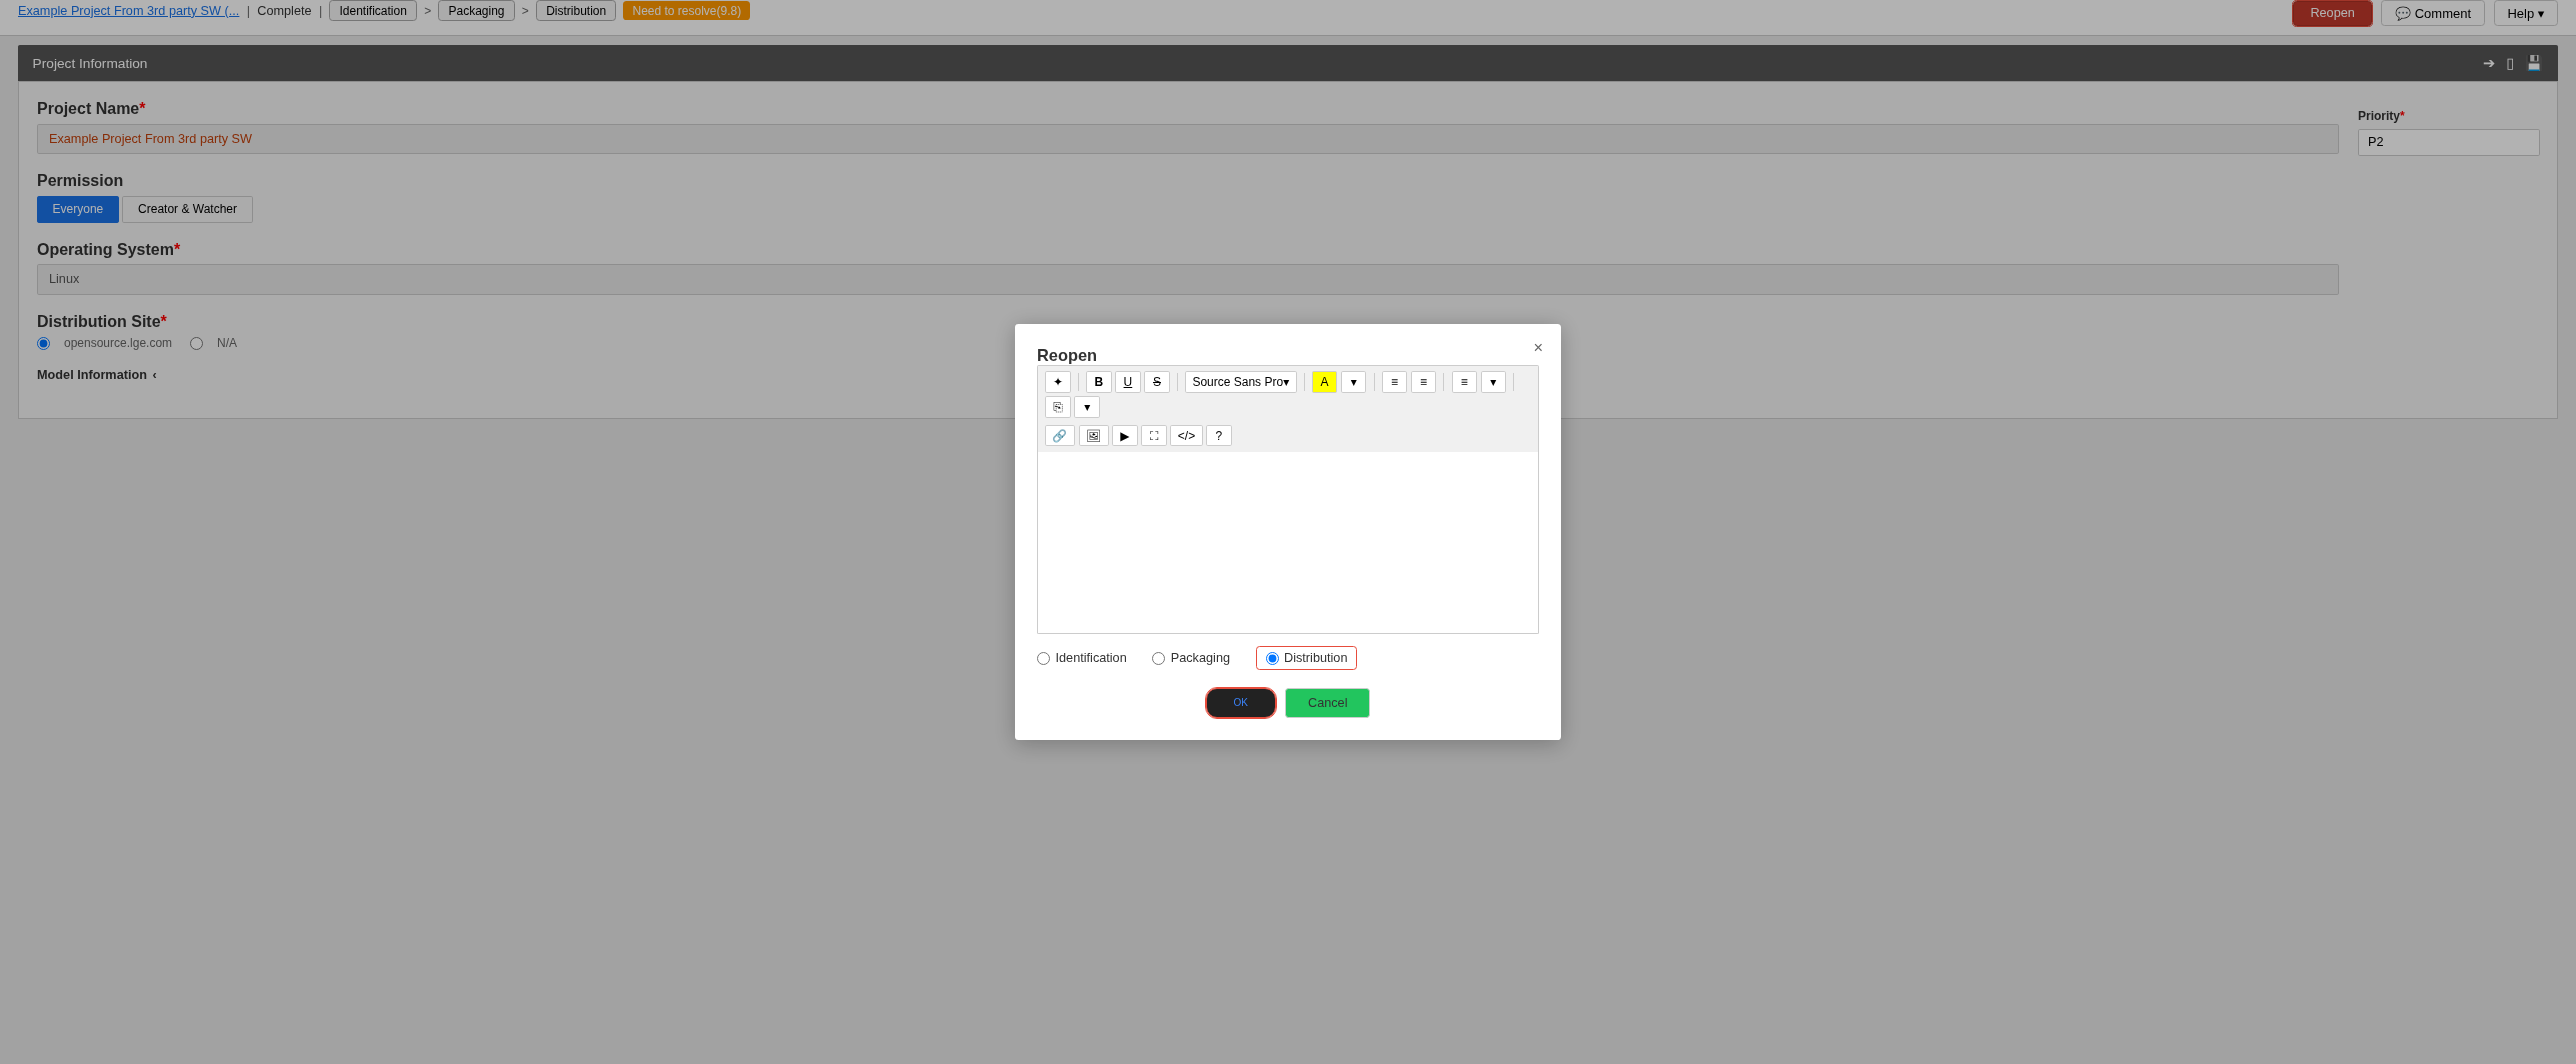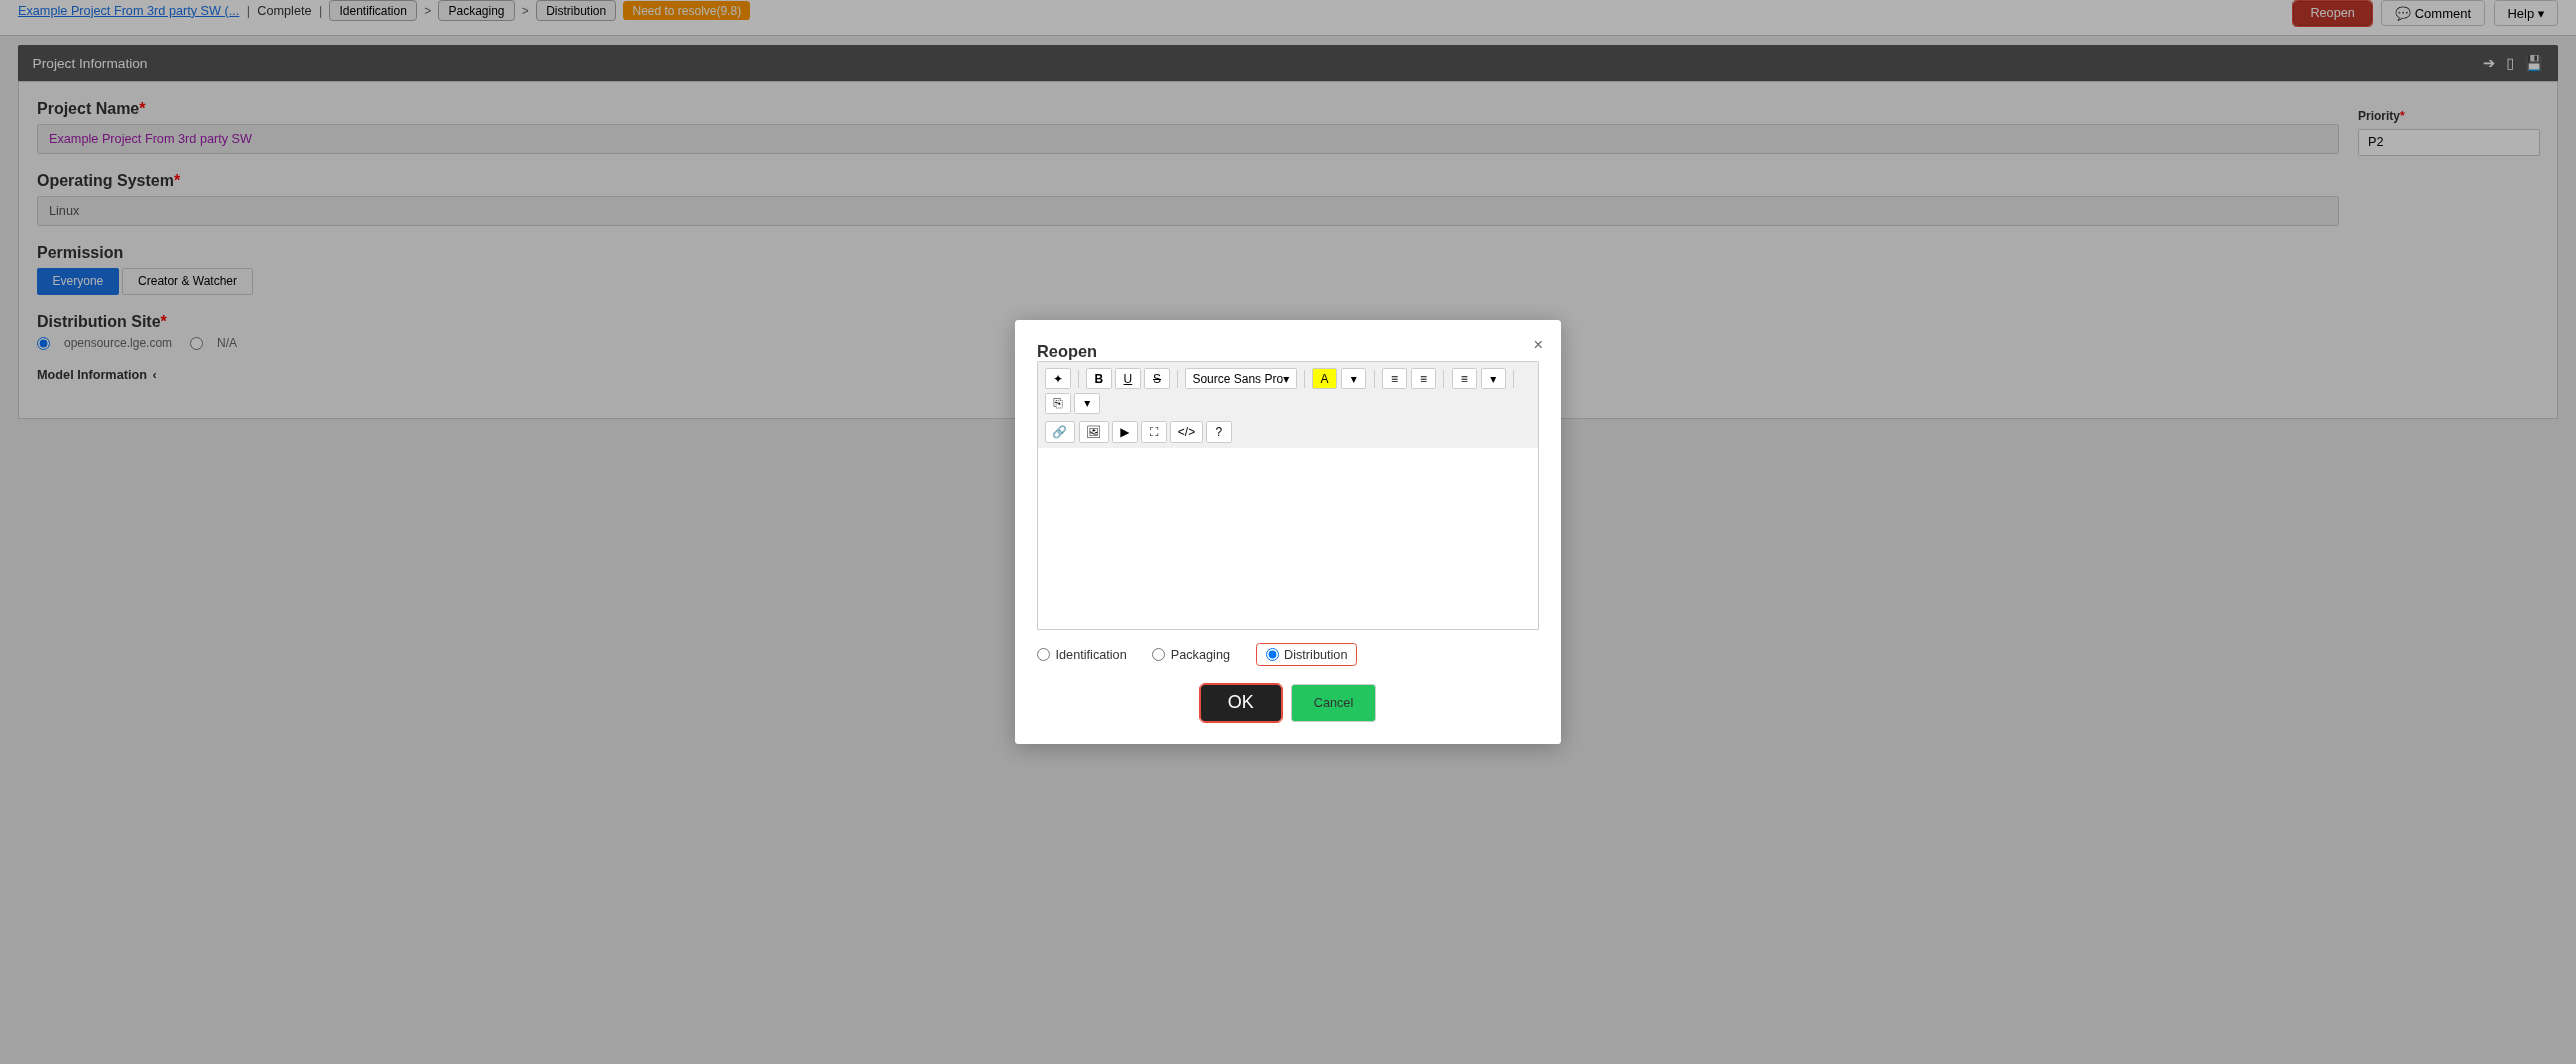--- a/index.html
+++ b/index.html
@@ -109,21 +109,21 @@
       display: block;
     }
     .required { color: red; }
     .form-input {
       background: #e9e9e9;
       border: 0.9px solid #ccc;
       padding: 7.3px 11px;
       width: 100%;
       font-size: 12.7px;
       border-radius: 1.8px;
-      color: #a21caf;
+      color: #c2410c;
     }
     .permission-row {
       display: flex;
       gap: 3.6px;
     }
     .perm-btn {
       border: 0.9px solid #ccc;
       background: #f5f5f5;
       padding: 5.5px 14.6px;
       font-size: 12px;
@@ -283,25 +283,25 @@
       border-radius: 3.6px;
     }
     .modal-footer {
       display: flex;
       justify-content: center;
       gap: 9px;
       margin-top: 18px;
     }
     .ok-btn {
       background: #222;
-      color: #ffffff;
+      color: #3b82f6;
       border: 1.8px solid #e74c3c;
-      border-radius: 5px;
+      border-radius: 11px;
       padding: 7.3px 27px;
-      font-size: 18px;
+      font-size: 10px;
       cursor: pointer;
       outline: 1.8px solid #e74c3c;
       outline-offset: 0.9px;
     }
     .cancel-btn {
       background: #22c55e;
       color: #333;
       border: 0.9px solid #ccc;
       border-radius: 3.6px;
       padding: 7.3px 22px;
@@ -354,32 +354,32 @@
       <div>
 
         <div class="form-row">
           <label class="form-label">
             <span>Project Name</span><span class="required">*</span>
           </label>
           <input class="form-input" value="Example Project From 3rd party SW" style="">
         </div>
 
         <div class="form-row">
-          <label class="form-label">
-            <span>Operating System</span><span class="required">*</span>
-          </label>
-          <input class="os-input" value="Linux" style="">
-        </div>
-
-        <div class="form-row">
           <label class="form-label">Permission</label>
           <div class="permission-row">
             <button class="perm-btn active">Everyone</button>
             <button class="perm-btn">Creator &amp; Watcher</button>
           </div>
+        </div>
+
+        <div class="form-row">
+          <label class="form-label">
+            <span>Operating System</span><span class="required">*</span>
+          </label>
+          <input class="os-input" value="Linux" style="">
         </div>
 
         <div class="form-row">
           <label class="form-label">
             <span>Distribution Site</span><span class="required">*</span>
           </label>
           <div class="dist-site-row">
             <label class="radio-label">
               <input type="radio" name="dist-site" checked="" style="">
               <span>opensource.lge.com</span>

